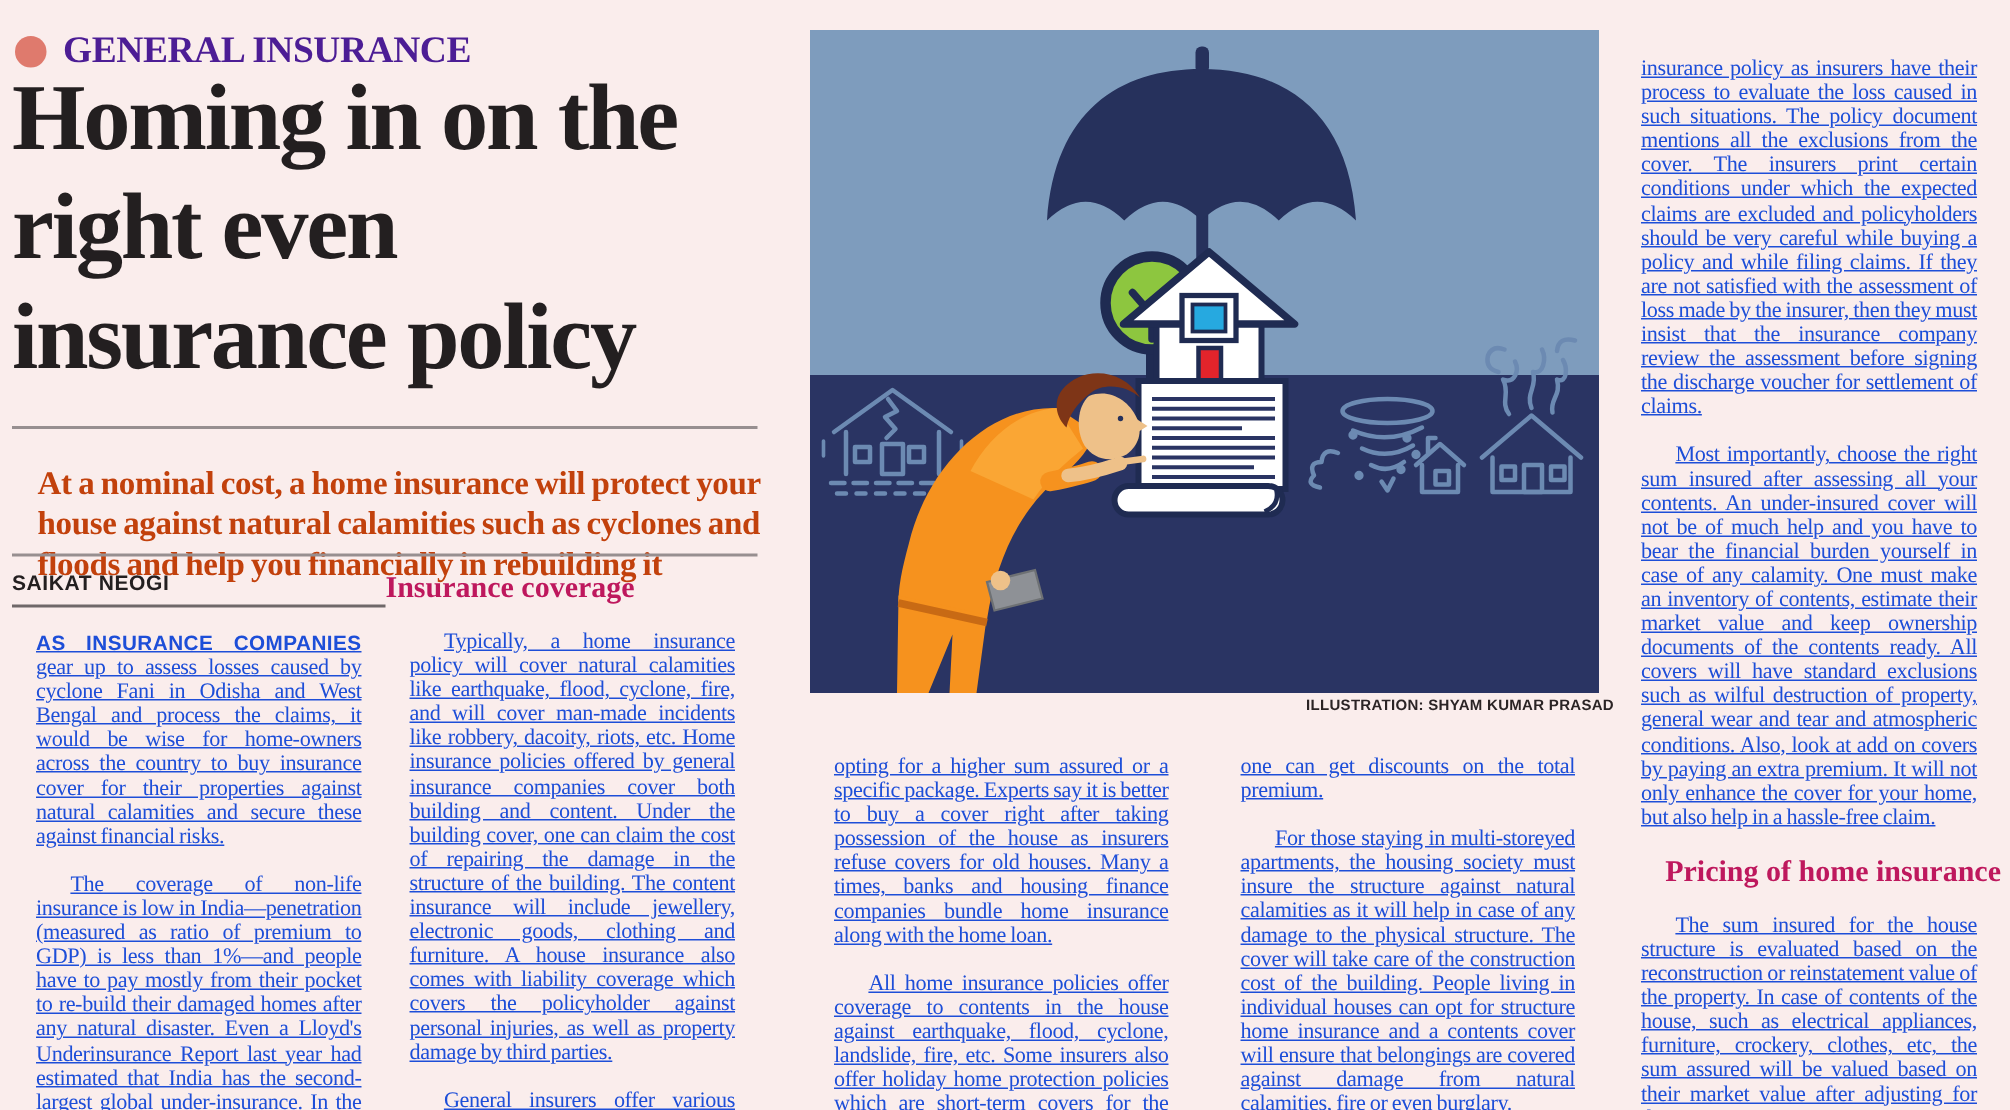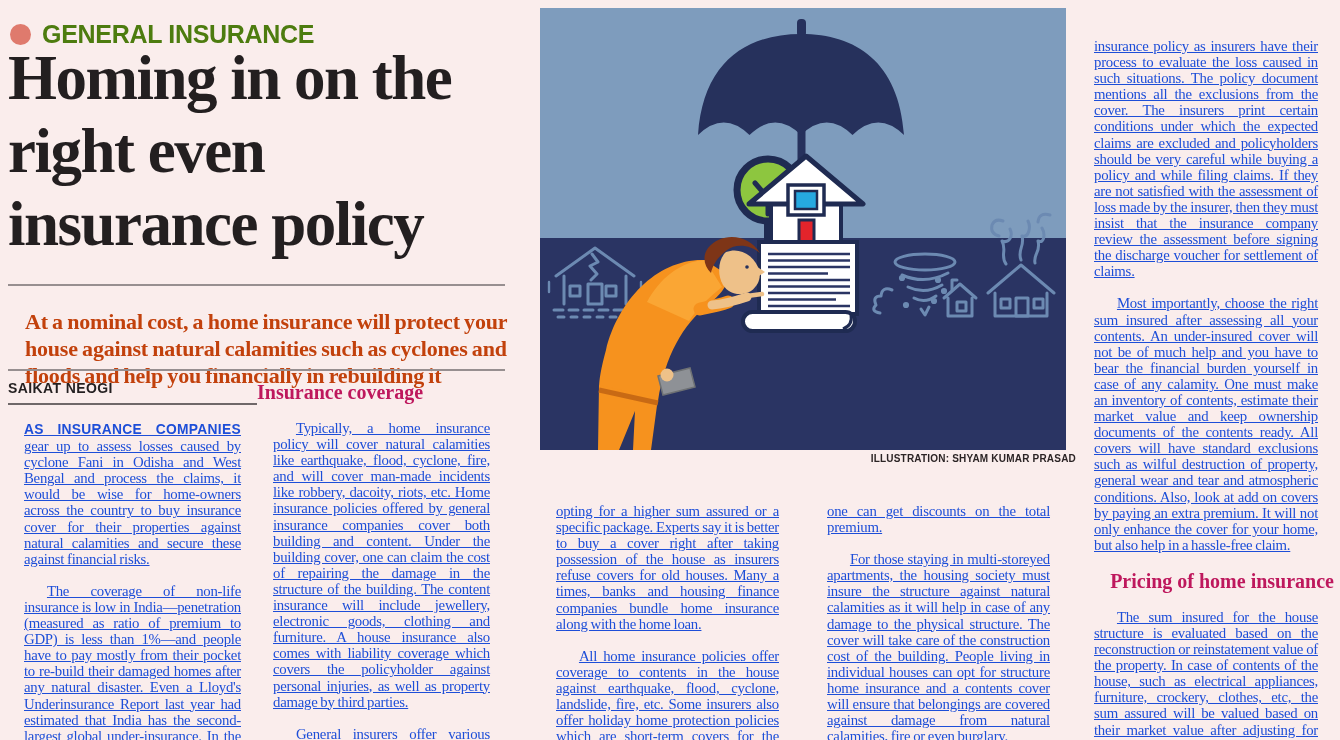--- a/index.html
+++ b/index.html
@@ -5,22 +5,22 @@
   html,body { margin:0; padding:0; }
   body {
     width:1340px; height:740px; position:relative; overflow:hidden;
     background:#faedec; color:#2a2425;
     font-family:"Liberation Serif","DejaVu Serif",serif;
   }
   
   .kicker { position:absolute; left:10px; top:20px; display:flex; align-items:center; gap:11px; }
   .kicker-dot { width:21px; height:21px; border-radius:50%; background:#df7a6d; }
   .kicker-text {
-    font-family:Liberation Sans, sans-serif;
-    font-weight:bold; font-size:25px; letter-spacing:-0.3px; color:#4d7c0f;
+    font-family:Liberation Serif, serif;
+    font-weight:bold; font-size:25px; letter-spacing:-0.3px; color:#4c1d95;
   }
   
   .headline {
     position:absolute; left:8px; top:42px; width:516px;
     font-weight:bold; font-size:63px; line-height:73px; letter-spacing:-1.5px;
     color:#231f20; margin:0;
   }
   .rule { position:absolute; left:8px; width:497px; height:2px; background:#978f90; }
   .rule-top { top:284px; }
   .rule-bottom { top:369px; }
@@ -49,21 +49,21 @@
   .body-para {
     font-size:14.8px; line-height:16.1px; letter-spacing:-0.25px; word-spacing:-0.6px;
     text-align:justify; margin:16px; color:#1d4ed8;text-decoration:underline;
   }
   .body-para.indent { text-indent:1.55em; }
   .lead-in {
     font-family:"Liberation Sans","DejaVu Sans",sans-serif;
     font-weight:bold; font-size:13.8px; letter-spacing:0.3px;
   }
   
-  .illustration { position:absolute; left:540px; top:8px; width:536px; }
+  .illustration { position:absolute; left:540px; top:20px; width:536px; }
   .illustration svg { display:block; }
   .illo-credit {
     font-family:"Liberation Sans","DejaVu Sans",sans-serif;
     font-weight:bold; font-size:10px; letter-spacing:0.2px; color:#2b2425;
     text-align:right; margin-top:3px;
   }
 </style>
 </head>
 <body>
 

